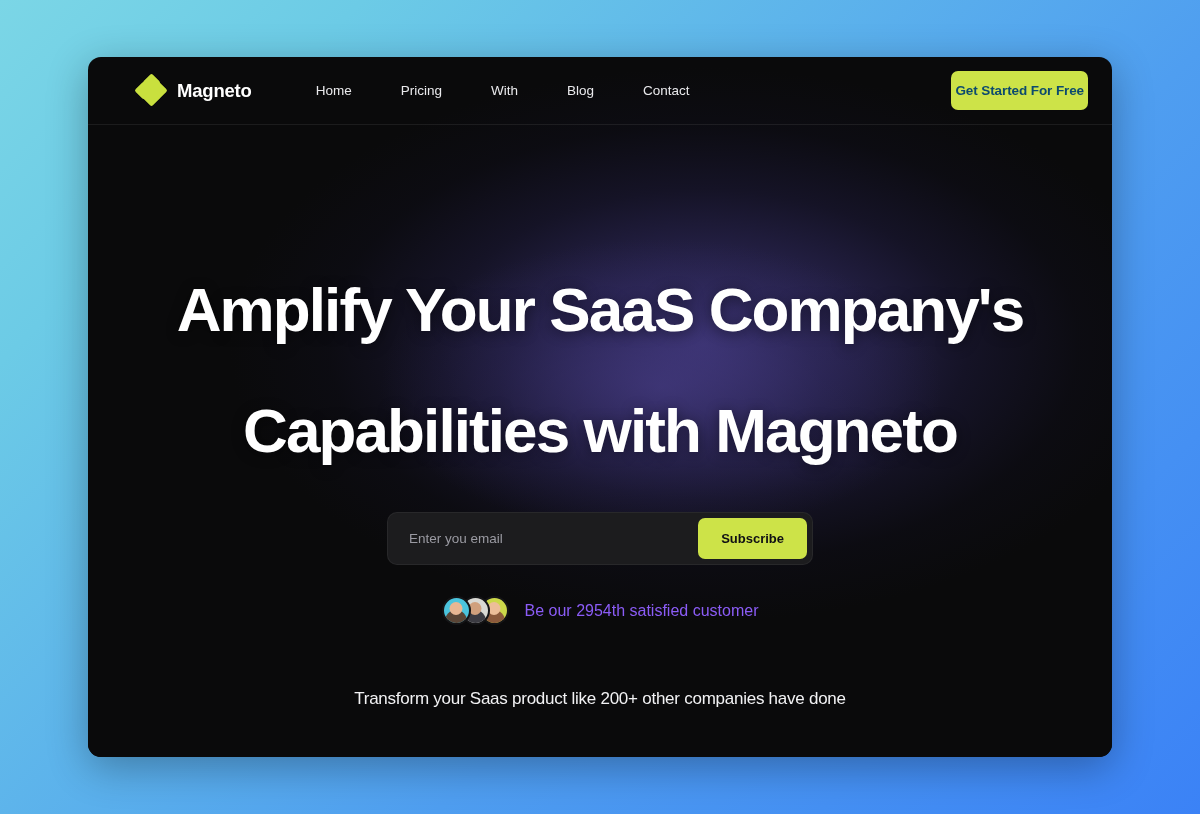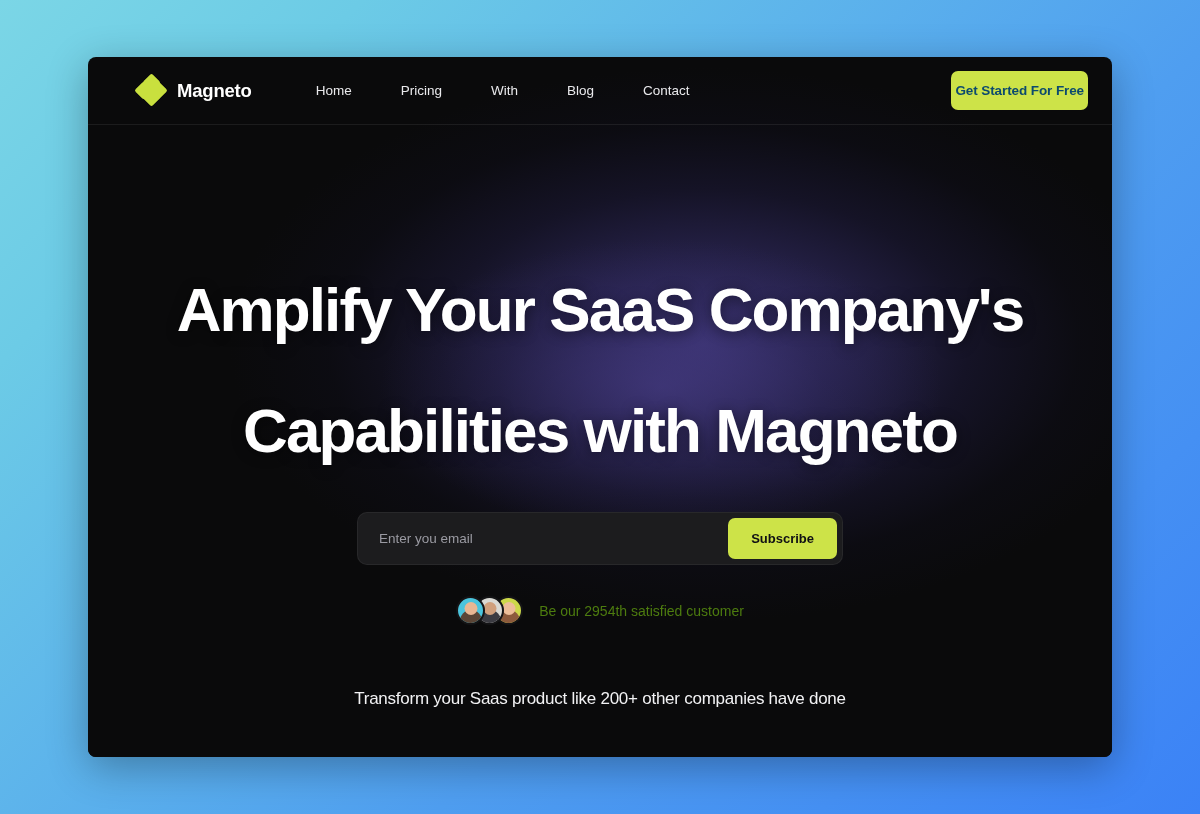--- a/index.html
+++ b/index.html
@@ -18,21 +18,21 @@
     align-items: center;
     justify-content: center;
   }
 
   
   .site-card {
     position: relative;
     width: 1024px;
     height: 700px;
     background: #0a0a0b;
-    border-radius: 8px;
+    border-radius: 13px;
     overflow: hidden;
     box-shadow: 0 10px 40px rgba(0,0,0,0.30);
   }
 
   
   .hero-glow {
     position: absolute;
     left: 50%;
     top: 300px;
     width: 1150px;
@@ -164,21 +164,21 @@
     max-width: 470px;
     color: #b9b8c4;
     font-size: 13.5px;
     line-height: 1.78;
     font-weight: 400;
   }
 
   
   .subscribe-form {
     margin: 45px auto 0;
-    width: 486px;
+    width: 426px;
     height: 53px;
     background: #1c1c1e;
     border: 1px solid rgba(255,255,255,0.055);
     border-radius: 10px;
     display: flex;
     align-items: flex-start;
     padding: 5px;
   }
   .email-input {
     flex: 1 1 auto;
@@ -247,22 +247,22 @@
     transform: translateX(-50%);
   }
   .avatar.a1 .head { background: #e9b793; }
   .avatar.a1 .body { background: #5a4536; }
   .avatar.a2 .head { background: #d0a07d; }
   .avatar.a2 .body { background: #3b3b42; }
   .avatar.a3 .head { background: #edbe99; }
   .avatar.a3 .body { background: #8c5a3c; }
 
   .social-text {
-    color: #4d7c0f;
-    font-size: 14px;
+    color: #8b5cf6;
+    font-size: 16px;
     font-weight: 400;
     white-space: nowrap;
   }
 
   
   .bottom-strip {
     position: absolute;
     left: 0;
     right: 0;
     bottom: 0;

